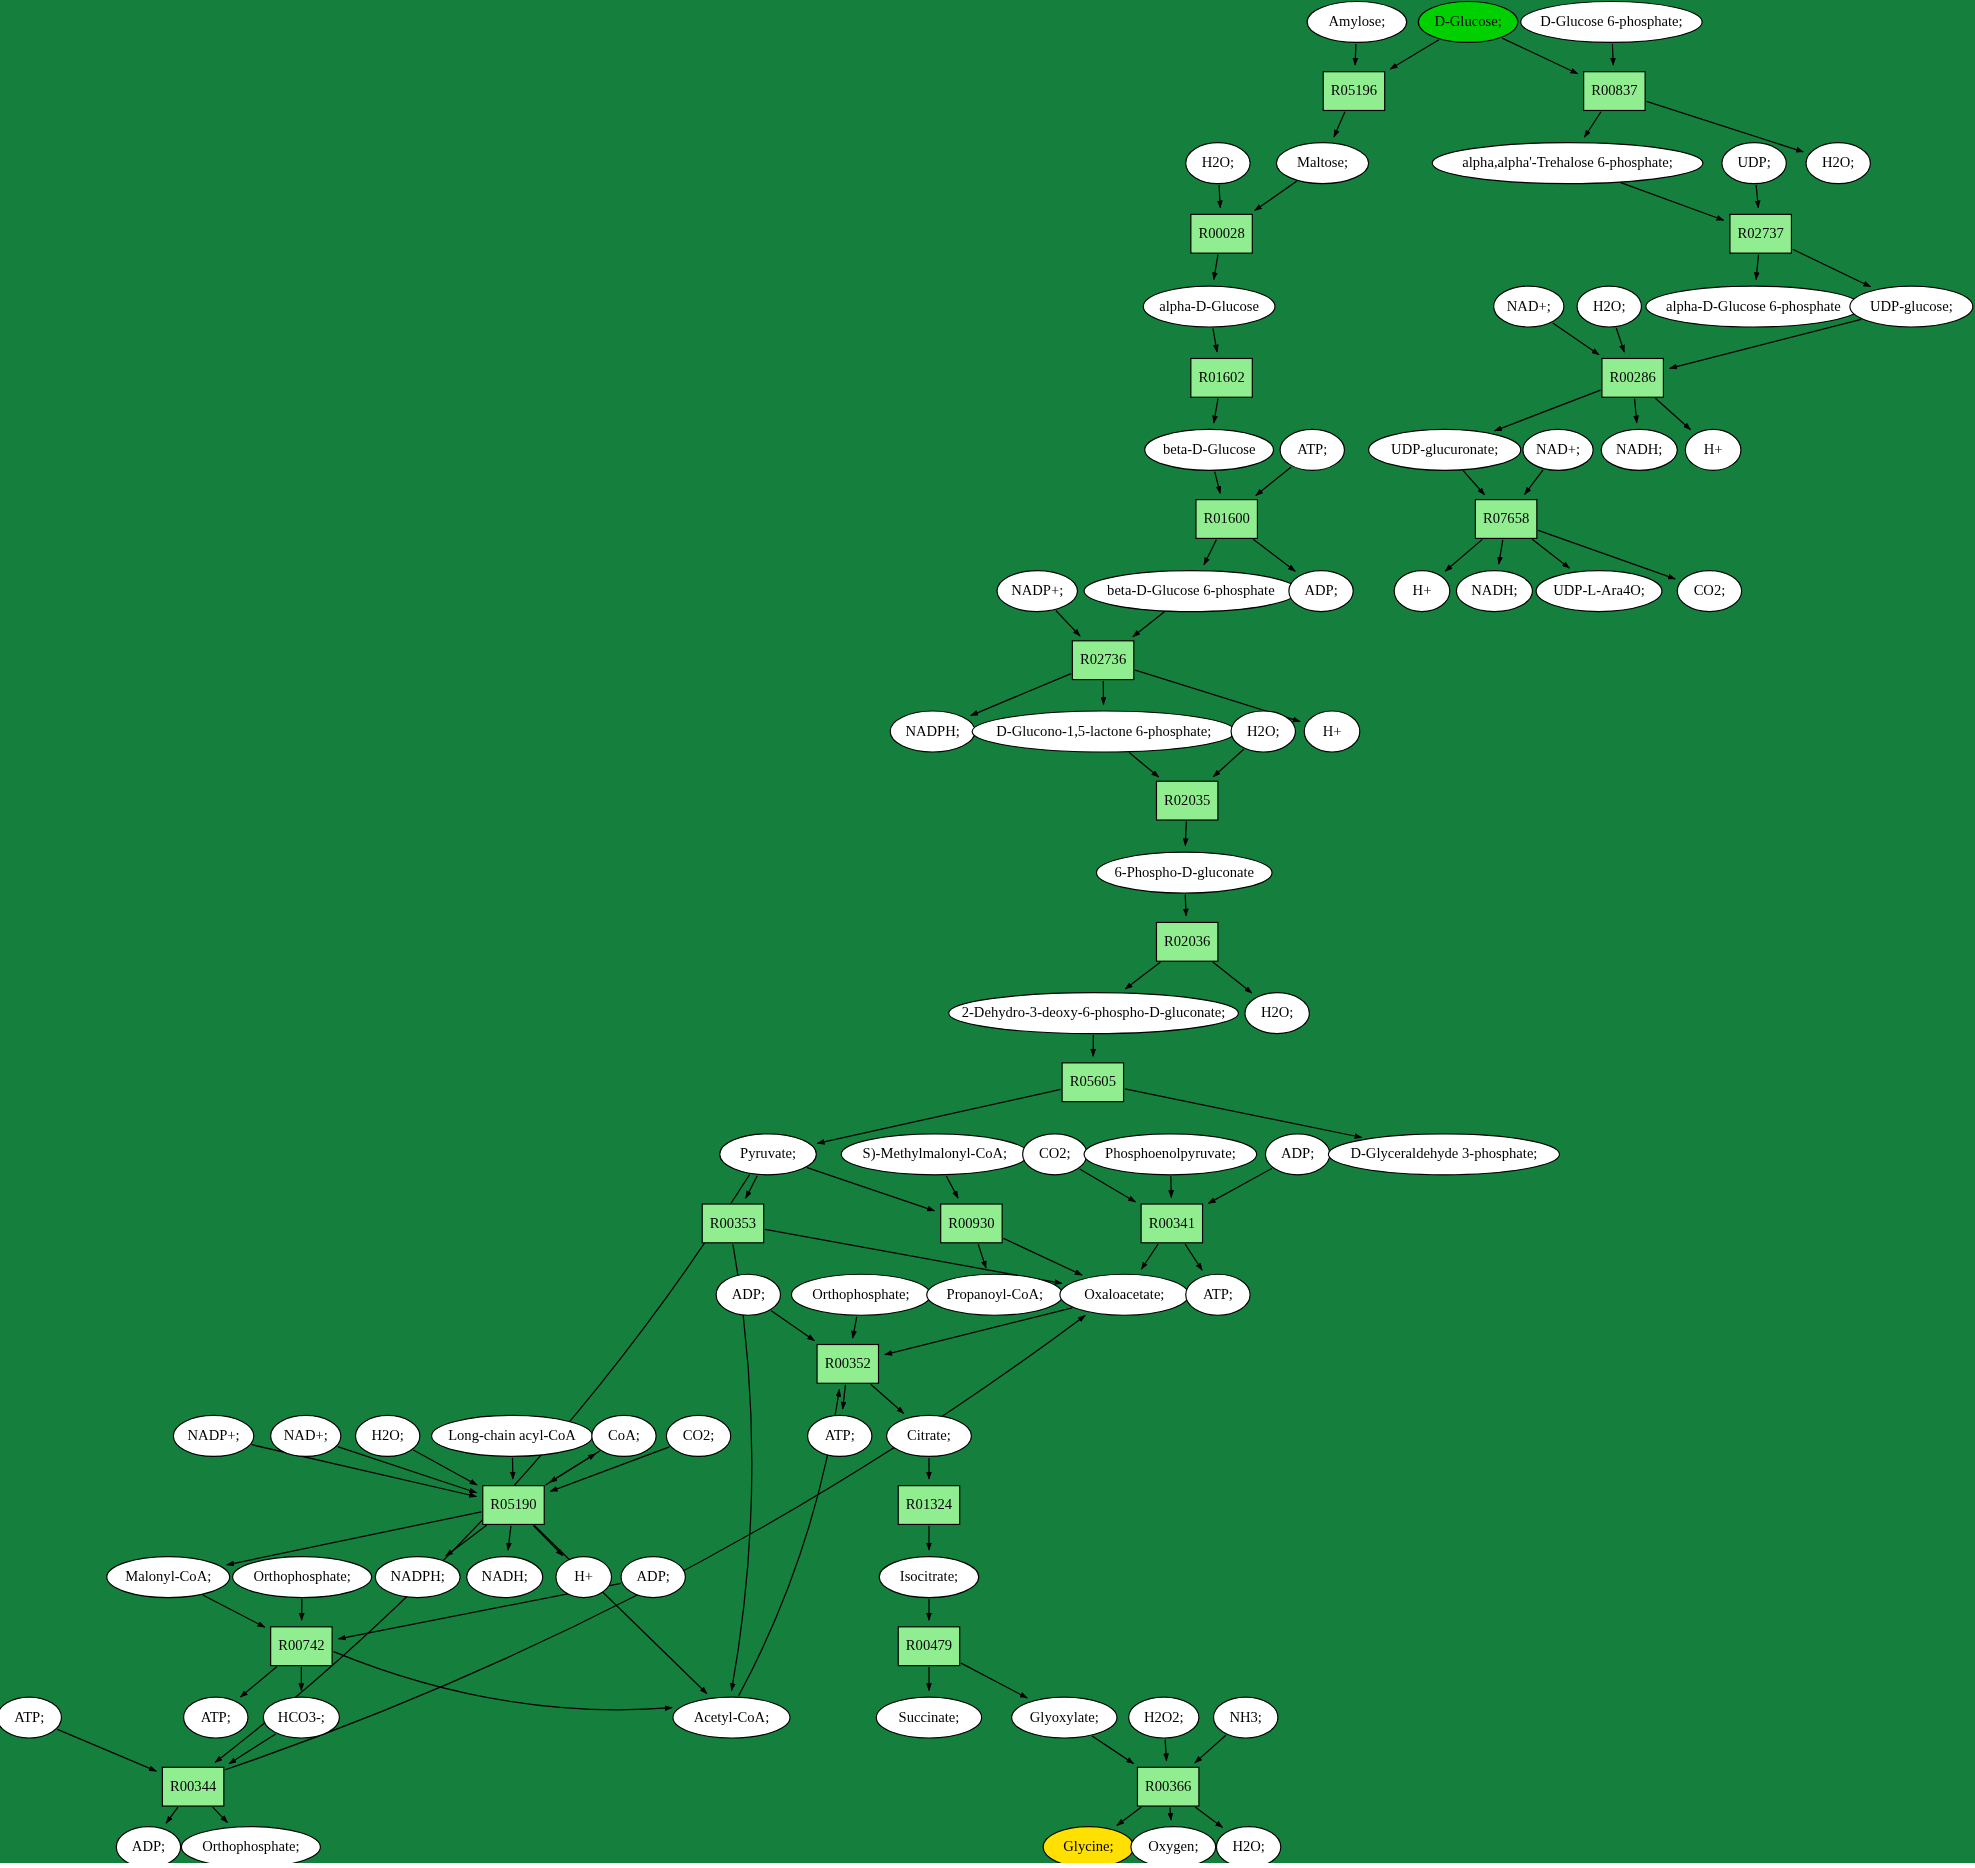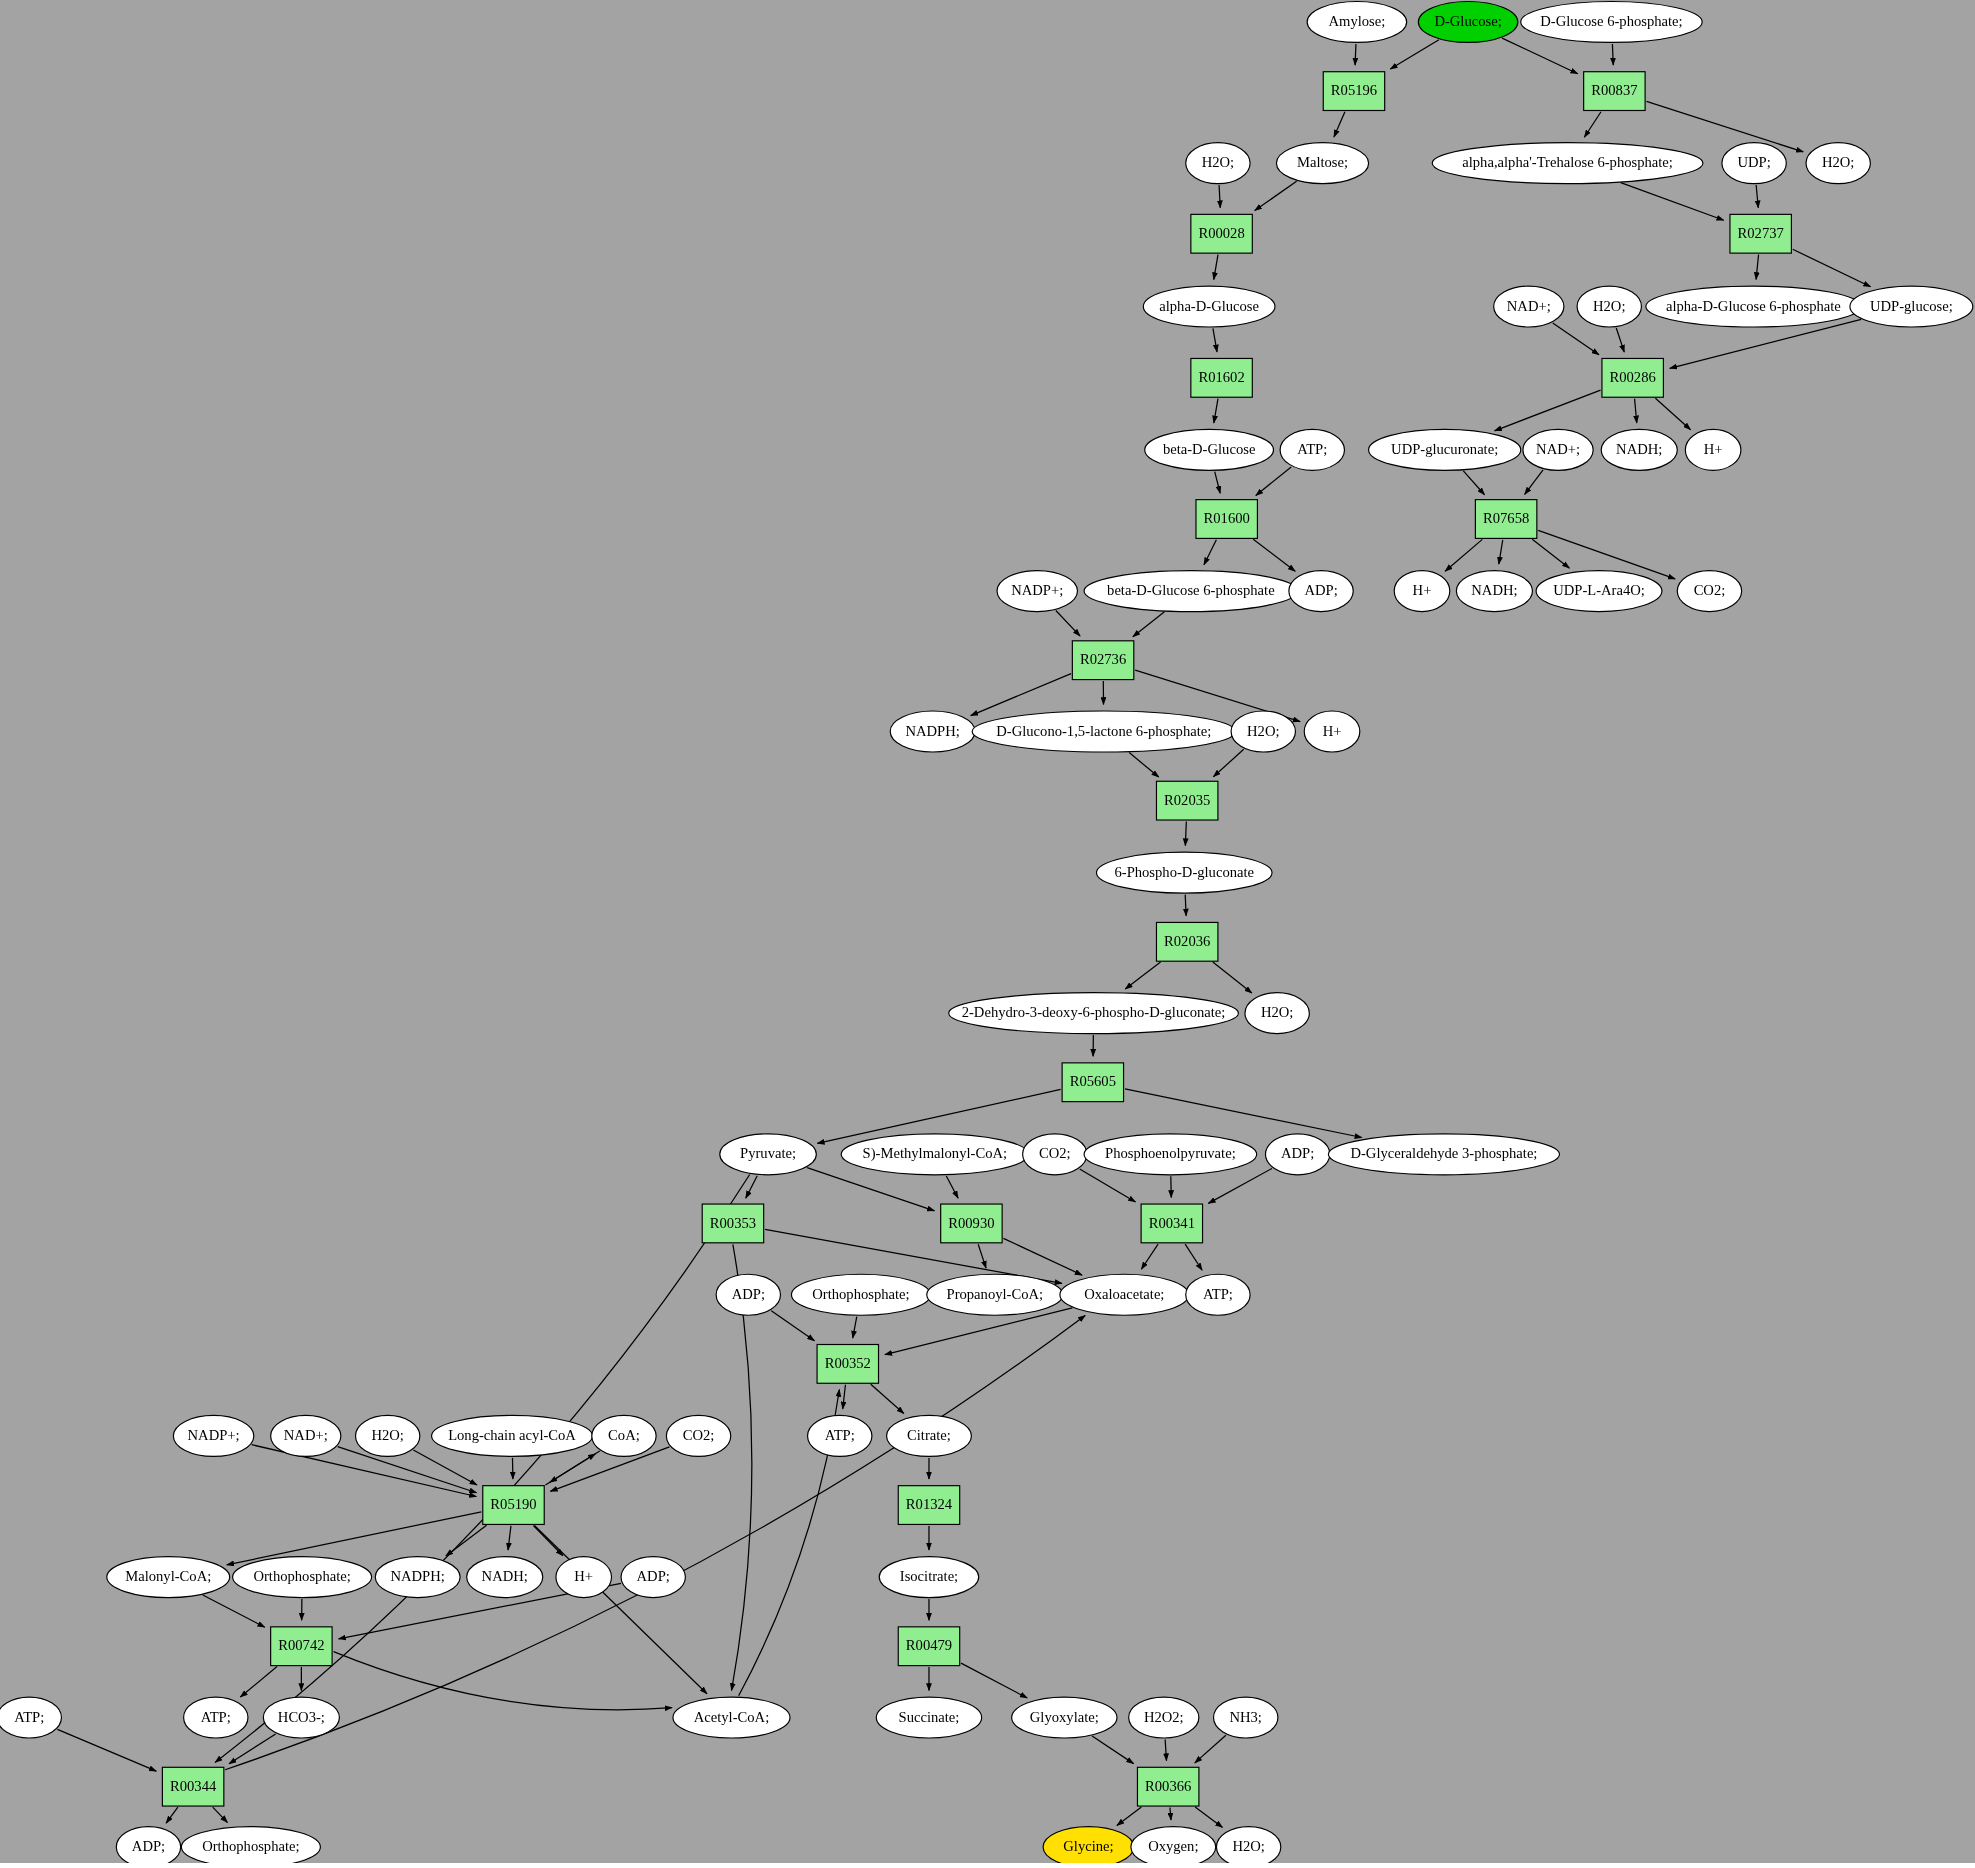--- a/index.html
+++ b/index.html
@@ -1,18 +1,18 @@
 <!DOCTYPE html>
 <html style="font-size:11.7px"><head>
 <meta charset="utf-8">
 <title>Metabolic Pathway Graph</title>
 <style>
   html,body{margin:0;padding:0;background:#ffffff;}
   body{font-family:"Liberation Serif",serif;}
-  #canvas{position:relative;width:1975px;height:1863px;background:#a3a3a3;}
+  #canvas{position:relative;width:1975px;height:1863px;background:#15803d;}
   svg#graph{position:absolute;left:0;top:0;width:1975px;height:1869px;}
   .node-label{font-family:"Liberation Serif",serif;font-size:20px;fill:#000;text-anchor:middle;dominant-baseline:middle;}
   .rxn-label{font-family:"Liberation Serif",serif;font-size:20px;fill:#000;text-anchor:middle;dominant-baseline:middle;}
   ellipse.cpd{fill:#ffffff;stroke:#000000;stroke-width:1.6;}
   ellipse.cpd.highlight-green{fill:#00d000;}
   ellipse.cpd.highlight-yellow{fill:#ffe000;}
   rect.rxn{fill:#90ee90;stroke:#000000;stroke-width:1.6;}
   path.edge{fill:none;stroke:#000000;stroke-width:1.7;}
 </style>
 </head>

